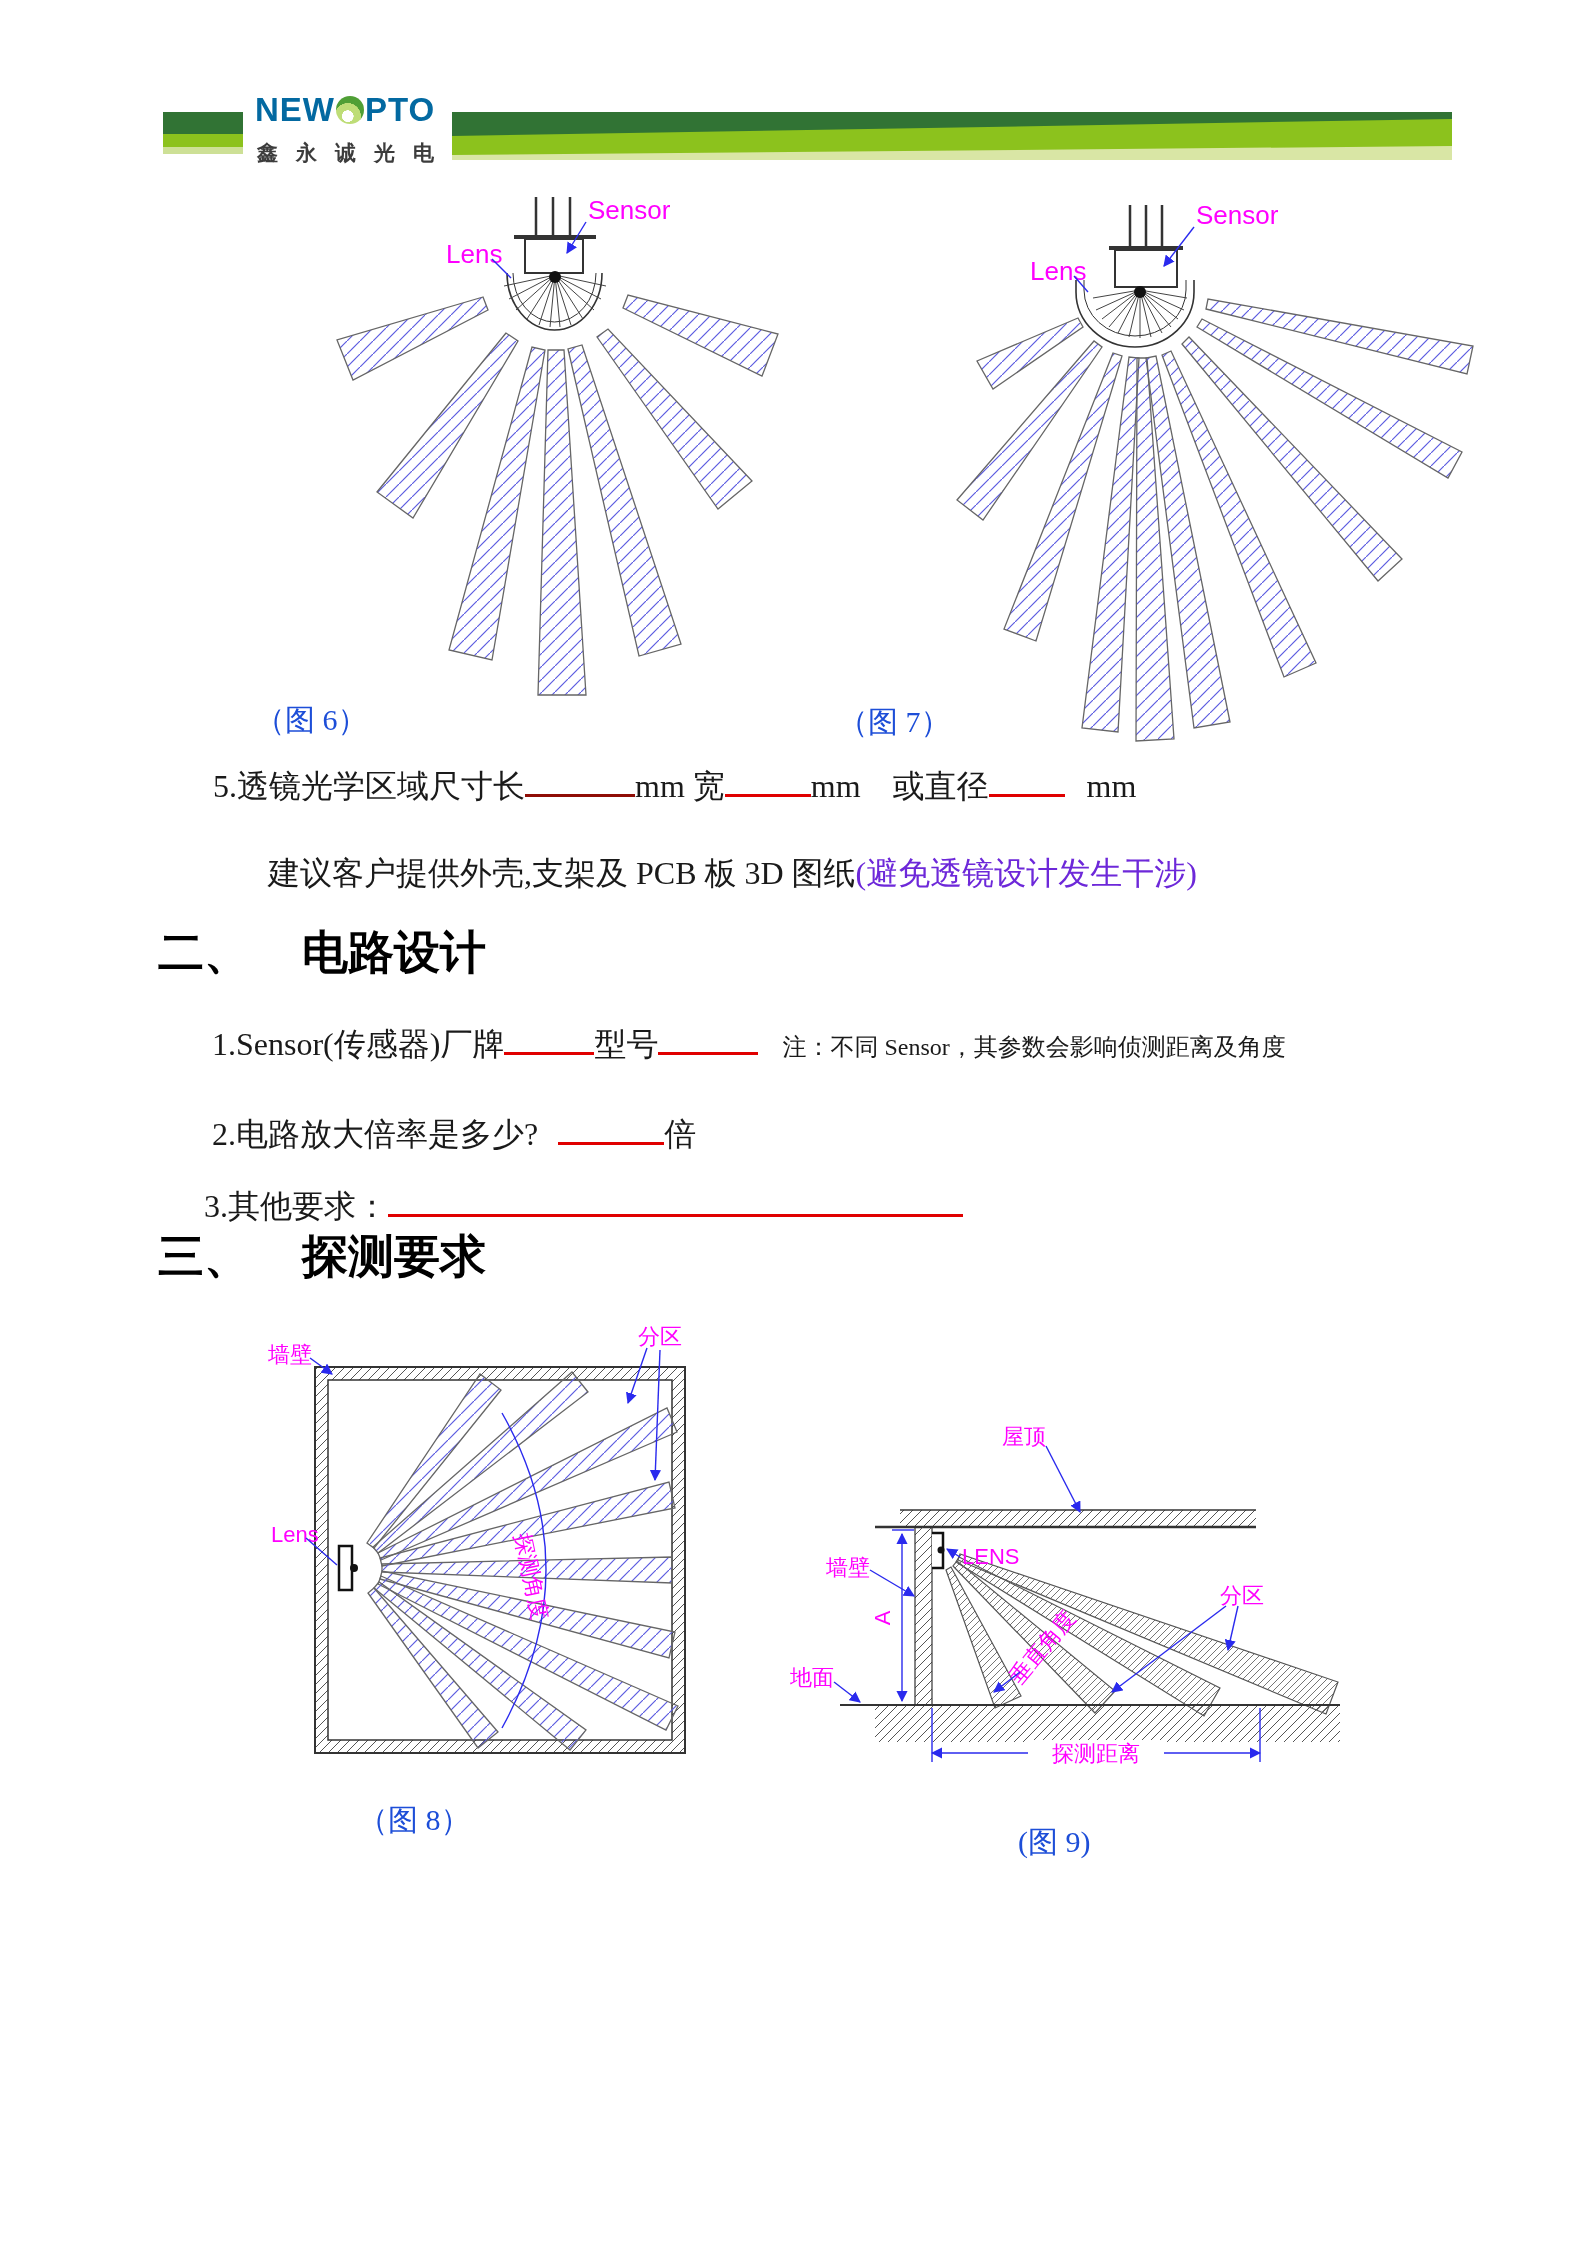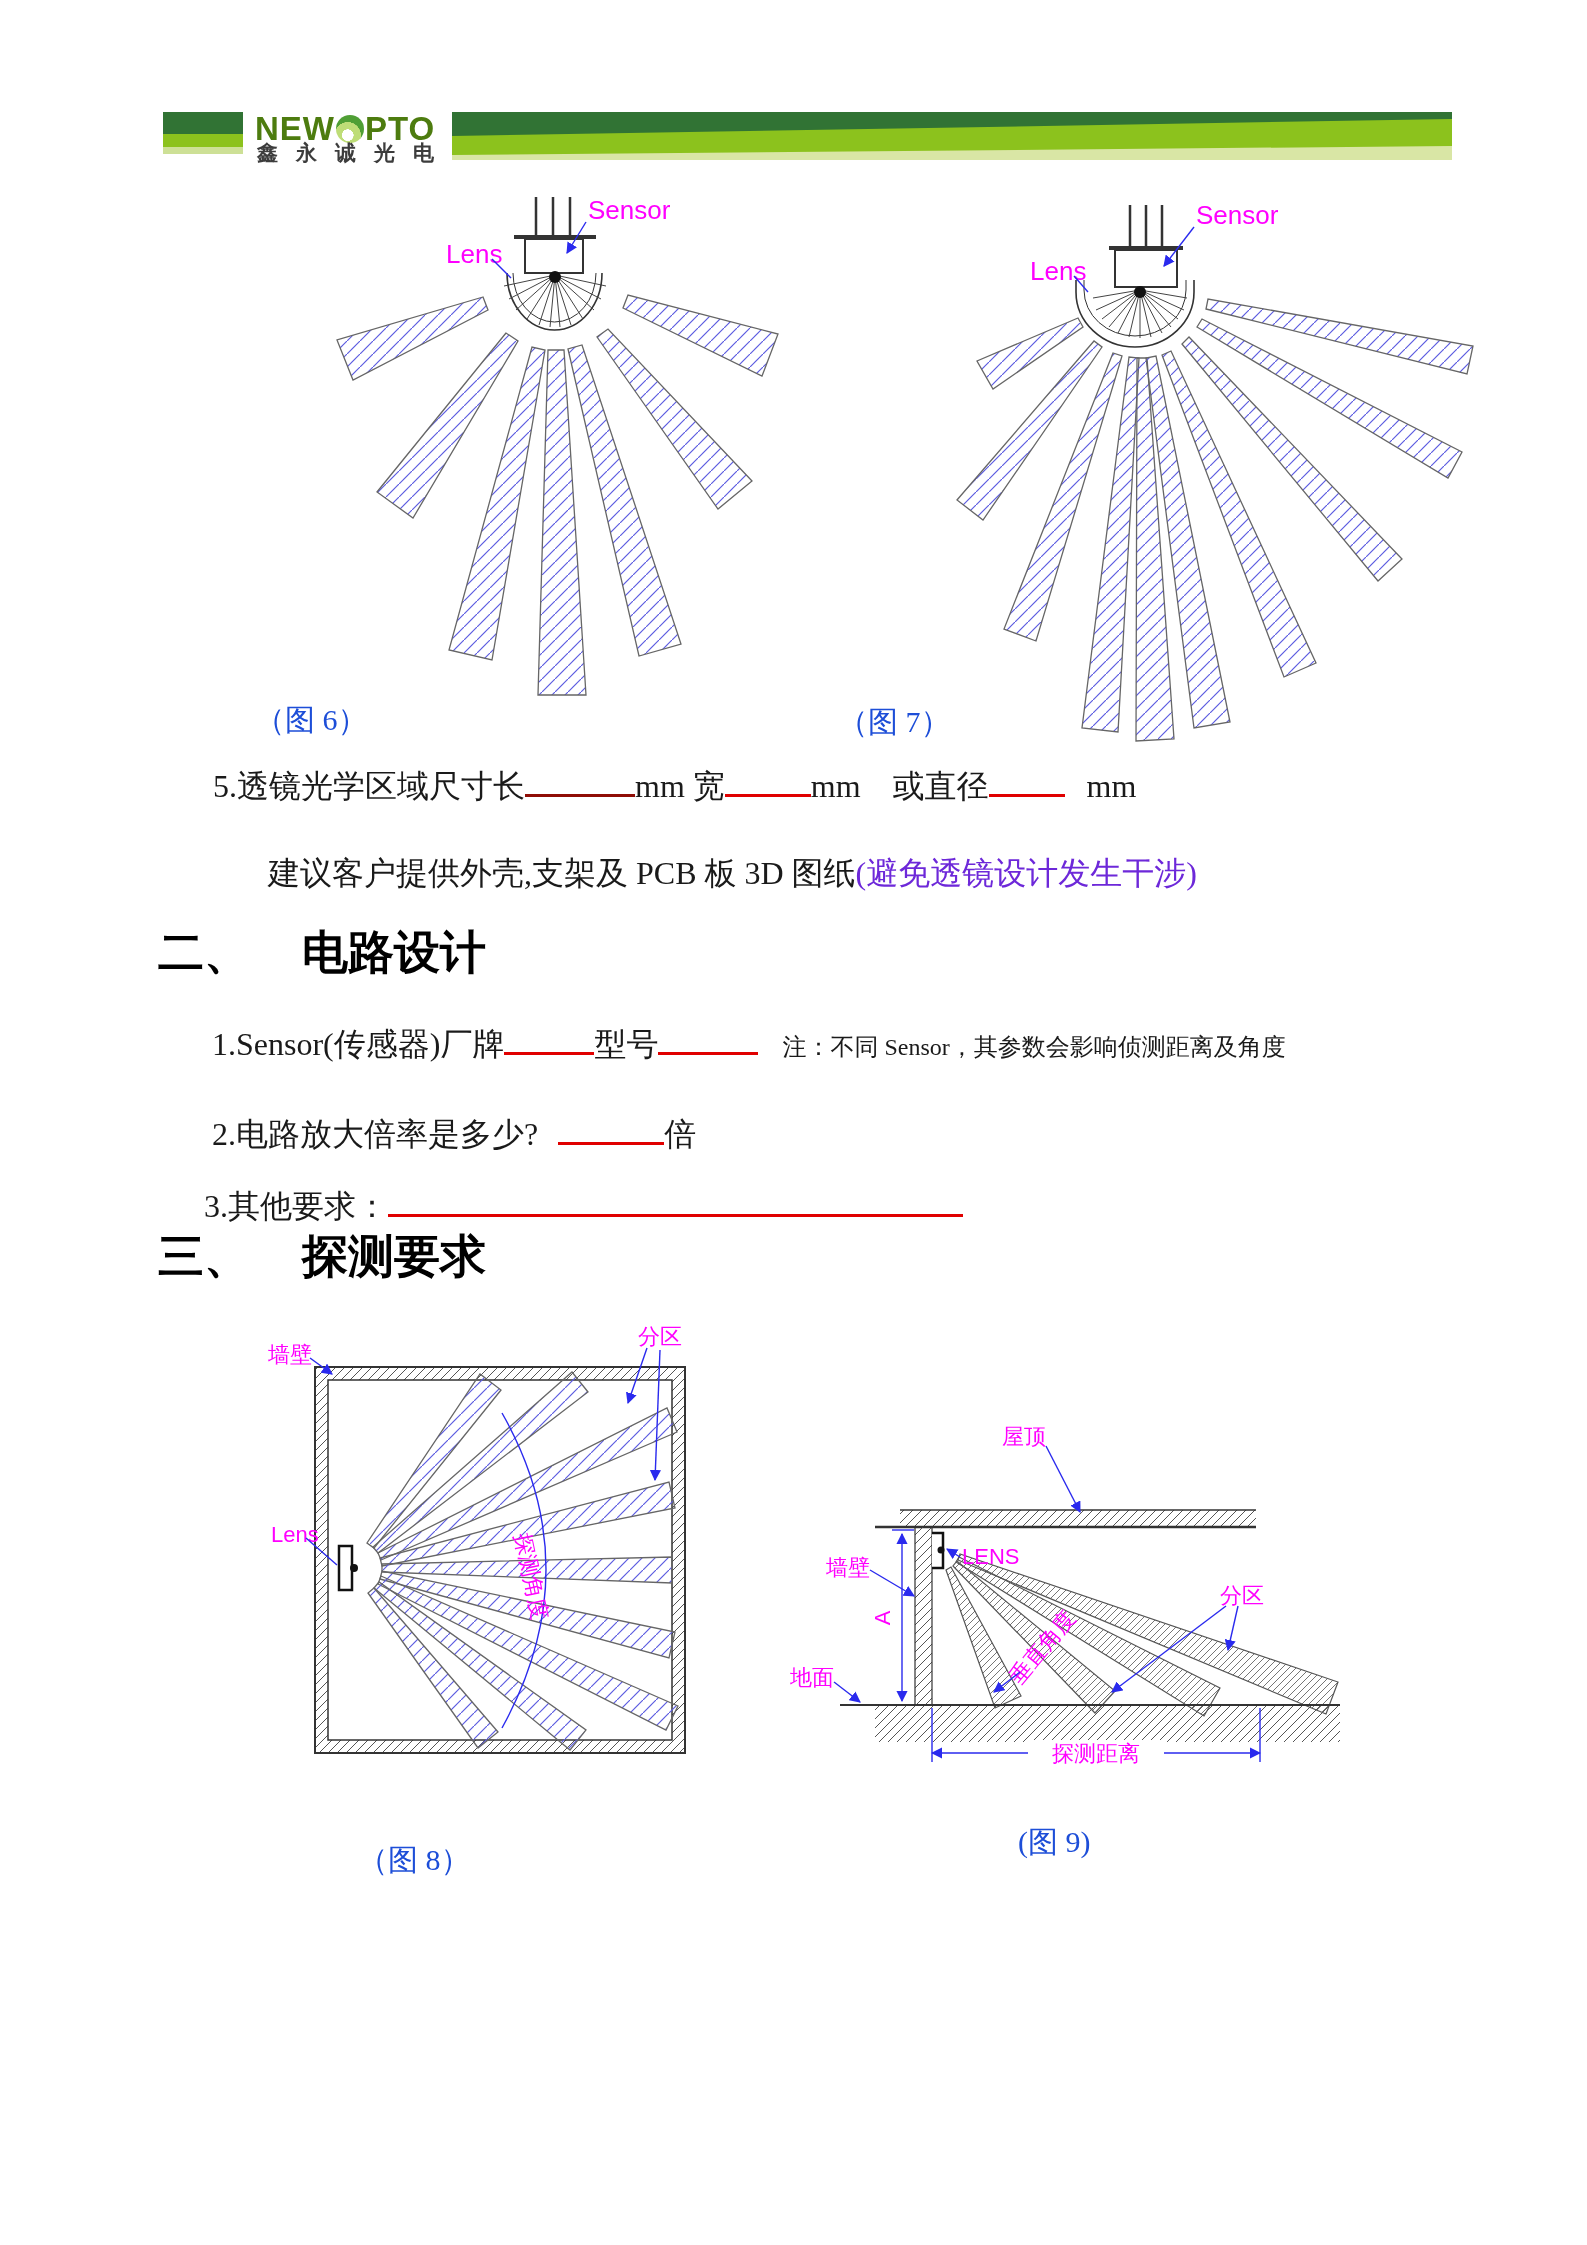--- a/index.html
+++ b/index.html
@@ -5,23 +5,23 @@
   html,body { margin:0; padding:0; }
   body {
     width:1587px; height:2245px; position:relative; background:#ffffff;
     font-family:"Liberation Serif","DejaVu Serif",serif; color:#1a1a1a;
   }
   .abs { position:absolute; }
 
   
   .logo-block { left:163px; top:112px; width:80px; height:42px;
     background:linear-gradient(180deg,#317334 0 52%, #8cc21d 52% 84%, #cde096 84% 100%); }
-  .logo-text { left:255px; top:110px; width:185px; height:36px;
+  .logo-text { left:255px; top:91px; width:185px; height:36px;
     font-family:"Liberation Sans","DejaVu Sans",sans-serif; font-weight:bold;
-    font-size:33px; letter-spacing:1px; color:#4d7c0f; white-space:nowrap; }
+    font-size:33px; letter-spacing:1px; color:#0369a1; white-space:nowrap; }
   .logo-o { display:inline-block; width:28px; height:28px; border-radius:50%;
     background:radial-gradient(circle at 42% 72%, #ffffff 0 22%, #bedd77 23% 50%, #4f9f35 51% 100%);
     vertical-align:-3px; margin:0 1px; }
   .logo-sub { left:257px; top:139px; width:176px; display:flex; justify-content:space-between;
     font-family:"Liberation Sans","DejaVu Sans",sans-serif; font-weight:bold;
     font-size:21px; color:#3c3c3c; }
   .banner { left:452px; top:112px; }
 
   
   .bodyline { font-size:32px; white-space:nowrap;text-align:center; }
@@ -169,21 +169,21 @@
   <path class="lead" d="M262 103 Q350 258 262 418"></path>
   <text class="lab" transform="rotate(78 284 268)" x="284" y="268" text-anchor="middle" font-size="24">探测角度</text>
   <text class="lab" x="28" y="52">墙壁</text>
   <path class="lead" d="M70 48 L92 64" marker-end="url(#ab)"></path>
   <text class="lab" x="398" y="34">分区</text>
   <path class="lead" d="M407 38 L388 93" marker-end="url(#ab)"></path>
   <path class="lead" d="M420 40 L415 170" marker-end="url(#ab)"></path>
   <text class="lab" x="31" y="232">Lens</text>
   <path class="lead" d="M66 228 L97 255"></path>
 </svg>
-<div class="abs caption" style="left:358px;top:1840px">（图 8）</div>
+<div class="abs caption" style="left:358px;top:1800px">（图 8）</div>
 
 <svg class="abs" style="left:780px;top:1400px" width="600" height="470" viewBox="0 0 600 470">
   <rect x="120" y="110" width="356" height="17" fill="url(#hd)"></rect>
   <path class="ink" d="M120 110 H476" stroke-width="1.5"></path>
   <path class="ink" d="M95 127 H476" stroke-width="2.5"></path>
   <rect x="135" y="127" width="17" height="178" fill="url(#hd)" stroke="#333" stroke-width="1.2"></rect>
   <polygon class="beamd" points="166,170 215,308 241,296 171,167"></polygon>
   <polygon class="beamd" points="173,166 315,313 335,291 177,161"></polygon>
   <polygon class="beamd" points="176,162 424,316 440,288 179,157"></polygon>
   <polygon class="beamd" points="178,160 546,314 558,282 180,154"></polygon>

